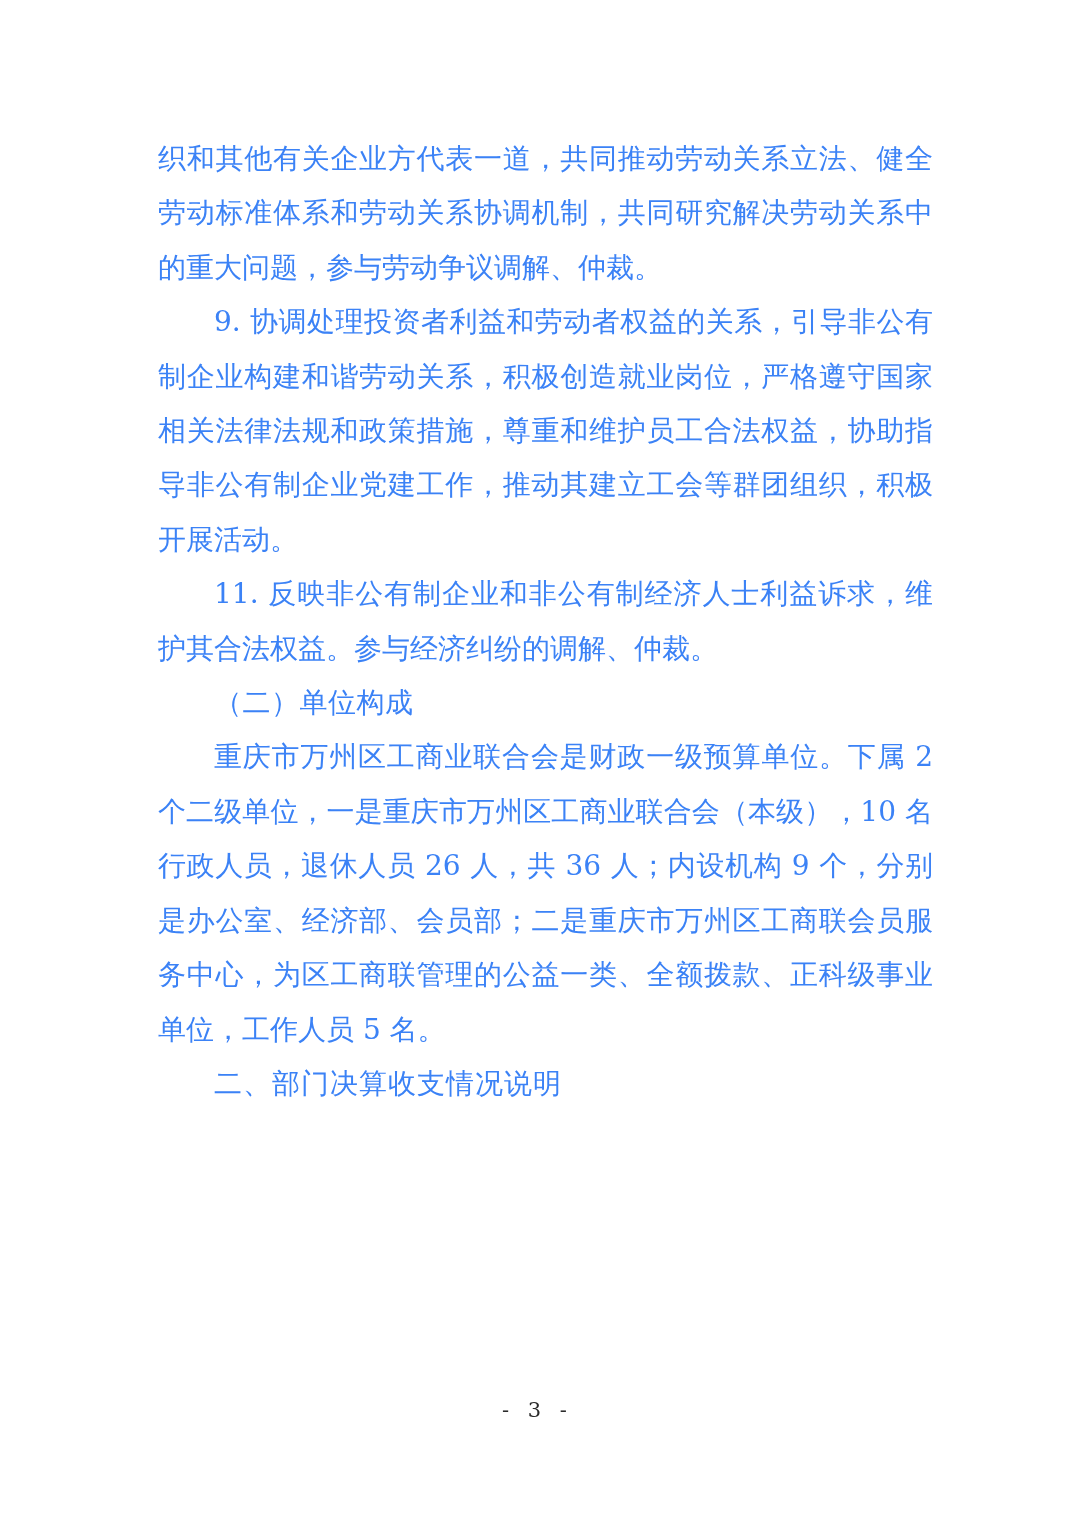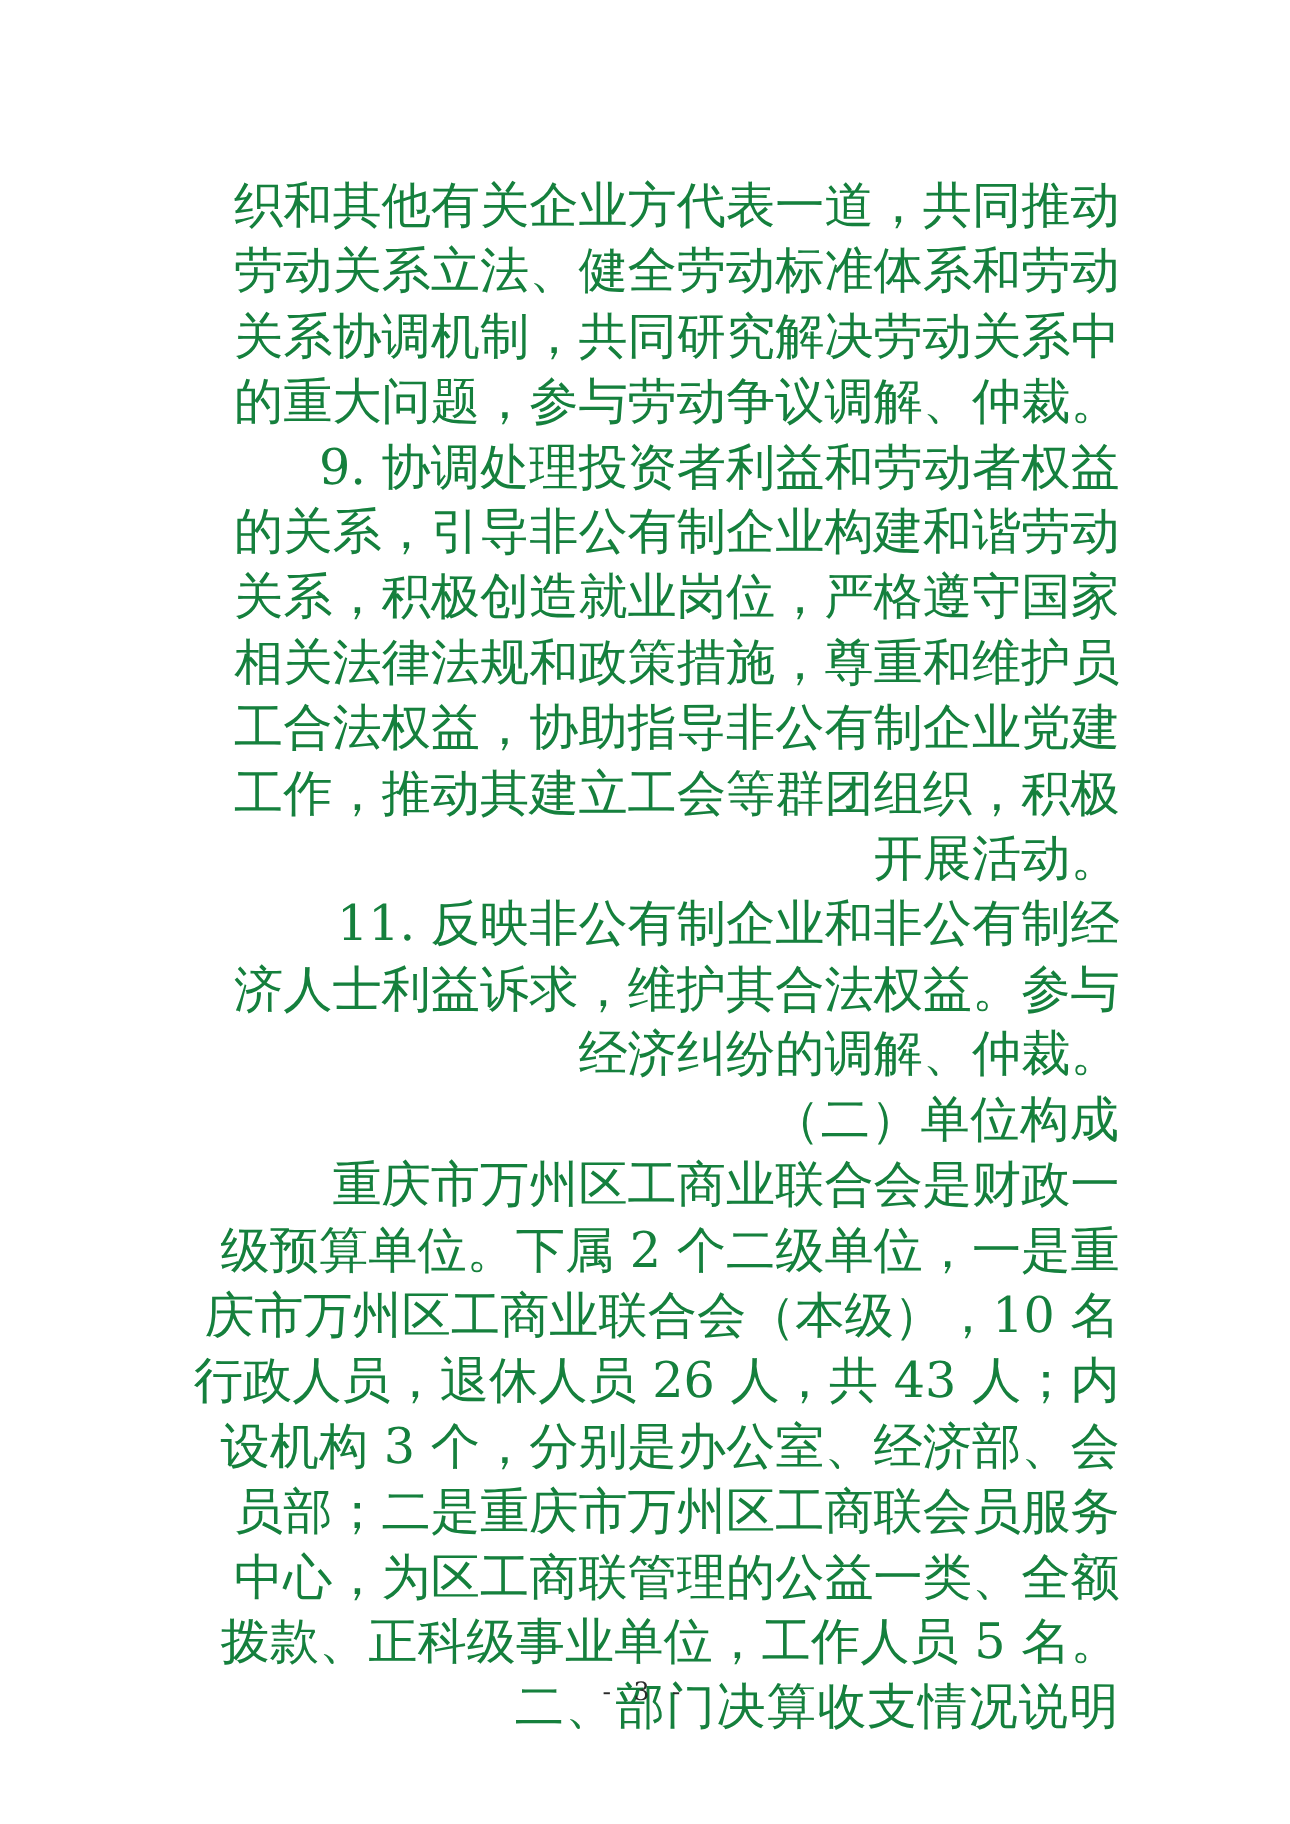--- a/index.html
+++ b/index.html
@@ -10,34 +10,33 @@
   .page {
     position: relative;
     width: 1075px;
     height: 1520px;
     background: #ffffff;
     overflow: hidden;
   }
   .body-text {
     position: absolute;
     left: 158px;
-    top: 144px;
+    top: 132px;
     width: 775px;
     font-family: "DejaVu Serif", "Liberation Serif", serif;
-    font-size: 41px;
+    font-size: 28px;
     line-height: 54.4px;
-    color: #15803d;
+    color: #3b82f6;
     text-align: justify;
     font-weight: 400;
   }
   .body-text p {
     margin: 0;
     padding: 0;
     text-indent: 2em;
-    text-align: right;
   }
   .body-text p.no-indent {
     text-indent: 0;
   }
   .heading-bold {
     font-family: "DejaVu Sans", "Liberation Sans", sans-serif;
     font-weight: 400;
     text-align: left;
     letter-spacing: 1px;
   }
@@ -61,21 +60,21 @@
 </head>
 <body>
 
 <div class="page">
 
   <div class="body-text">
     <p class="no-indent">织和其他有关企业方代表一道，共同推动劳动关系立法、健全劳动标准体系和劳动关系协调机制，共同研究解决劳动关系中的重大问题，参与劳动争议调解、仲裁。</p>
     <p>9. 协调处理投资者利益和劳动者权益的关系，引导非公有制企业构建和谐劳动关系，积极创造就业岗位，严格遵守国家相关法律法规和政策措施，尊重和维护员工合法权益，协助指导非公有制企业党建工作，推动其建立工会等群团组织，积极开展活动。</p>
     <p>11. 反映非公有制企业和非公有制经济人士利益诉求，维护其合法权益。参与经济纠纷的调解、仲裁。</p>
     <p class="heading-kai">（二）单位构成</p>
-    <p>重庆市万州区工商业联合会是财政一级预算单位。下属 2 个二级单位，一是重庆市万州区工商业联合会（本级），10 名行政人员，退休人员 26 人，共 43 人；内设机构 3 个，分别是办公室、经济部、会员部；二是重庆市万州区工商联会员服务中心，为区工商联管理的公益一类、全额拨款、正科级事业单位，工作人员 5 名。</p>
+    <p>重庆市万州区工商业联合会是财政一级预算单位。下属 2 个二级单位，一是重庆市万州区工商业联合会（本级），10 名行政人员，退休人员 26 人，共 36 人；内设机构 9 个，分别是办公室、经济部、会员部；二是重庆市万州区工商联会员服务中心，为区工商联管理的公益一类、全额拨款、正科级事业单位，工作人员 5 名。</p>
     <p class="heading-bold">二、部门决算收支情况说明</p>
   </div>
 
   <div class="footer">
     <span>- 3 -</span>
   </div>
 
 </div>
 
 </body></html>

